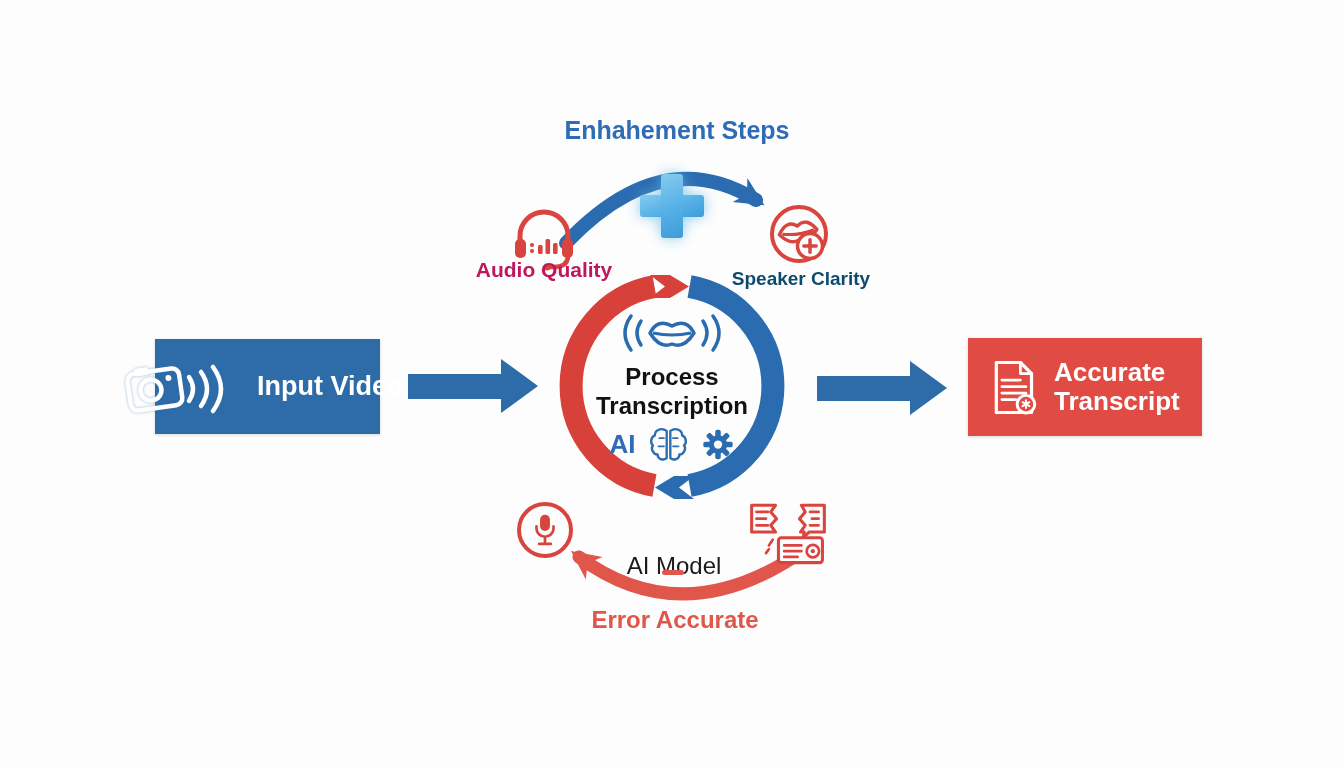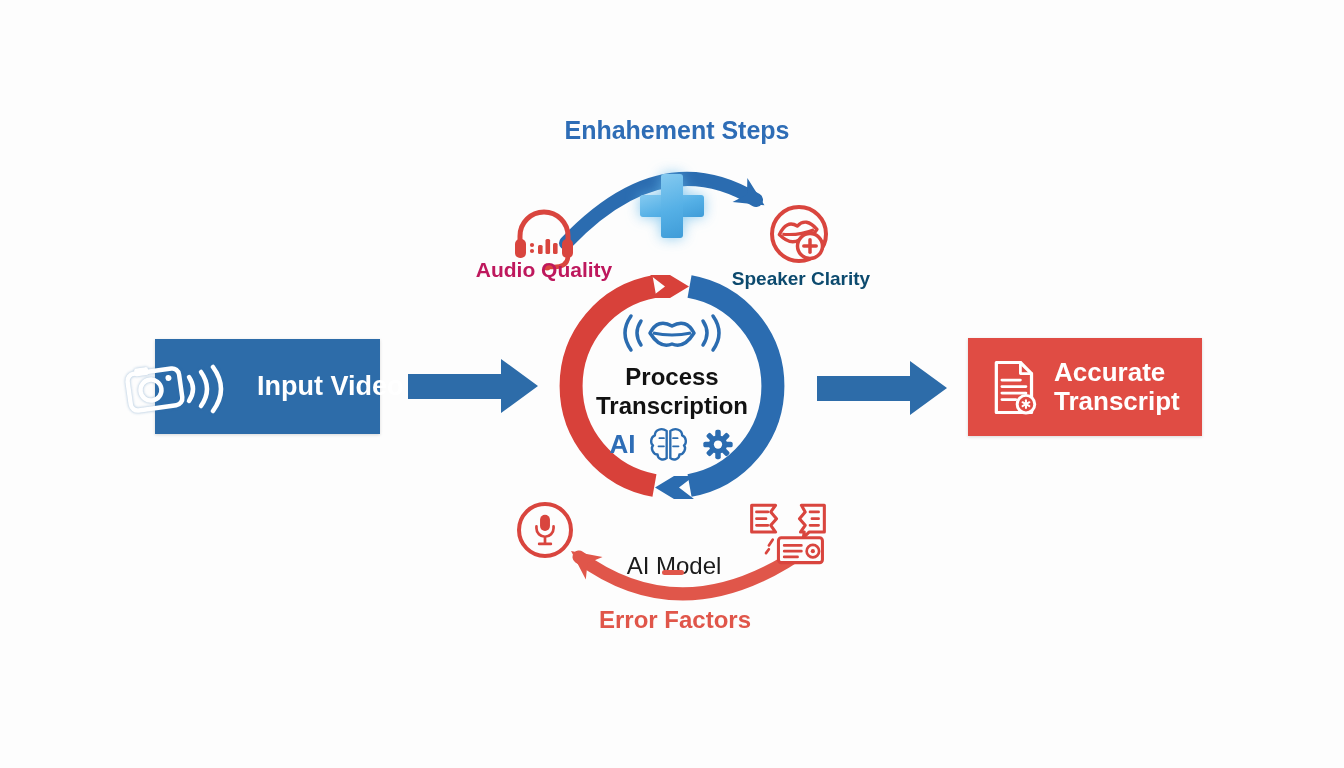--- a/index.html
+++ b/index.html
@@ -206,15 +206,15 @@
     </g>
     <rect x="36" y="42" width="46" height="26" rx="3" fill="#fdfdfd" stroke="#d9453e" stroke-width="3.2"></rect>
     <g stroke="#d9453e" stroke-width="2.8" fill="none" stroke-linecap="round">
       <path d="M42 50 h18 M42 56 h18 M42 62 h14"></path>
       <circle cx="72" cy="56" r="6.5"></circle>
       <path d="M30 44 l-4 6 M26 54 l-3 4"></path>
     </g>
     <circle cx="72" cy="56" r="2.2" fill="#d9453e"></circle>
   </svg>
 
-  <div class="abs ctr lbl-error">Error Factors</div>
+  <div class="abs ctr lbl-error">Error Accurate</div>
 
 </div>
 
 </body></html>

